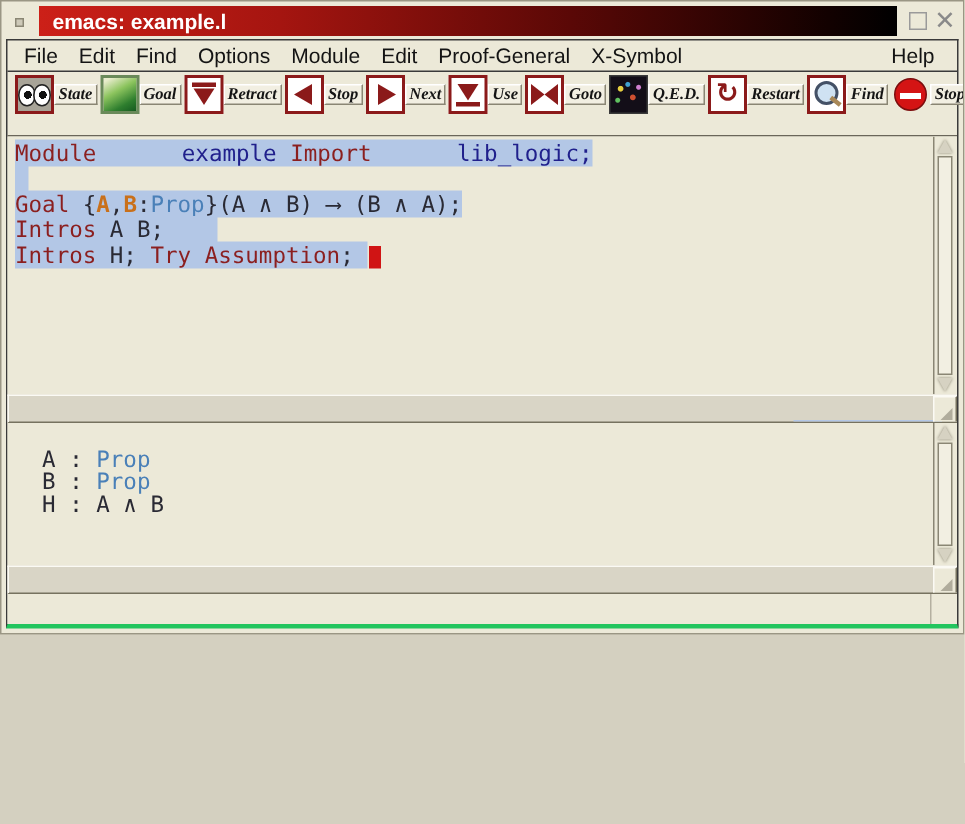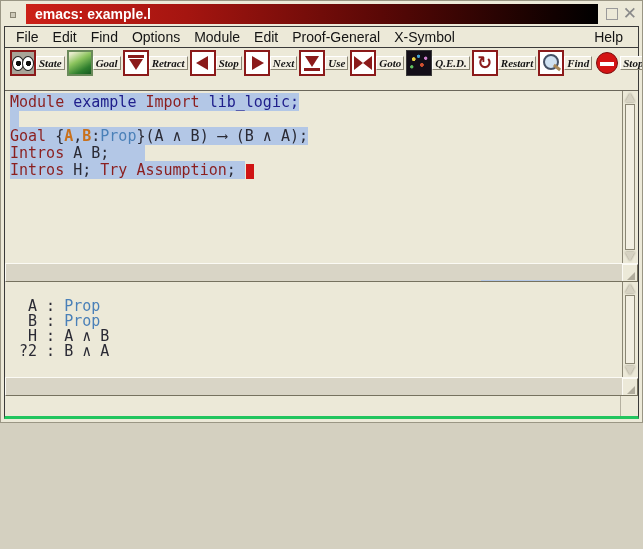--- a/index.html
+++ b/index.html
@@ -94,21 +94,21 @@
 
   
   .buf{position:relative;background:var(--frame);overflow:hidden;}
   .script-buf{height:172px;}
   .goals-buf{flex:1;text-decoration:underline;}
   .buf-text{position:absolute;left:0;top:0;right:16px;bottom:0;
     font:15px/17px "DejaVu Sans Mono","DejaVu Sans",monospace;color:var(--plain);padding:3px 0 0 5px;}
   .goals-buf .buf-text{font:15px/15px "DejaVu Sans Mono","DejaVu Sans",monospace;padding-top:17px;}
   .line{white-space:pre;}
   .hl{background:var(--hl);}
-  .seg-kw{color:var(--kw);} .seg-navy{color:var(--navy);} .seg-var{color:var(--varc);font-weight:bold;}
+  .seg-kw{color:var(--kw);} .seg-navy{color:var(--navy);margin-left:48px;} .seg-var{color:var(--varc);font-weight:bold;}
   .seg-type{color:var(--typec);} .seg-plain{color:var(--plain);}
   .seg-red{color:var(--mred);} .seg-green{color:var(--mgreen);} .seg-dred{color:var(--dred);}
   .seg-mhl{background:var(--hl);color:#16161c;}
   .cursor{display:inline-block;width:8px;height:15px;background:var(--cursor);vertical-align:text-bottom;margin-left:1px;}
 
   
   .sb{position:absolute;top:0;bottom:0;right:0;width:16px;border-left:1px solid var(--sb-line);background:var(--frame);}
   .sb-up,.sb-down{position:absolute;left:2px;width:0;height:0;
     border-left:5px solid transparent;border-right:5px solid transparent;filter:drop-shadow(0 0 1px #8a8674);}
   .sb-up{top:2px;border-bottom:9px solid #d6d2c2;}
@@ -229,21 +229,20 @@
 
     <div class="modeline" id="modeline-script">
       <span><span class="seg-dred">--**-</span><span class="seg-navy">XEmacs: example.l</span><span class="seg-plain">      (</span><span class="seg-red">lego</span><span class="seg-plain"> </span><span class="seg-green">XS:lego Font</span><span class="seg-mhl"> Scripting </span><span class="seg-plain">)----All----</span></span><span class="ml-box"></span>
     </div>
 
     <div class="buf goals-buf">
       <div class="buf-text" id="goals-lines">
           <div class="line"><span class="seg-plain">  A : </span><span class="seg-type">Prop</span></div>
           <div class="line"><span class="seg-plain">  B : </span><span class="seg-type">Prop</span></div>
           <div class="line"><span class="seg-plain">  H : A ∧ B</span></div>
-          <div class="line"><span class="seg-plain"> ?2 : B ∧ A</span></div>
         </div>
       <div class="sb">
         <span class="sb-up"></span>
         <span class="sb-thumb"></span>
         <span class="sb-down"></span>
       </div>
     </div>
 
     <div class="modeline" id="modeline-goals">
       <span><span class="seg-dred">-----</span><span class="seg-navy">XEmacs: *lego-goals*</span><span class="seg-plain">      (</span><span class="seg-red">LEGOGoals</span><span class="seg-plain">)----All--------------------</span></span><span class="ml-box"></span>

